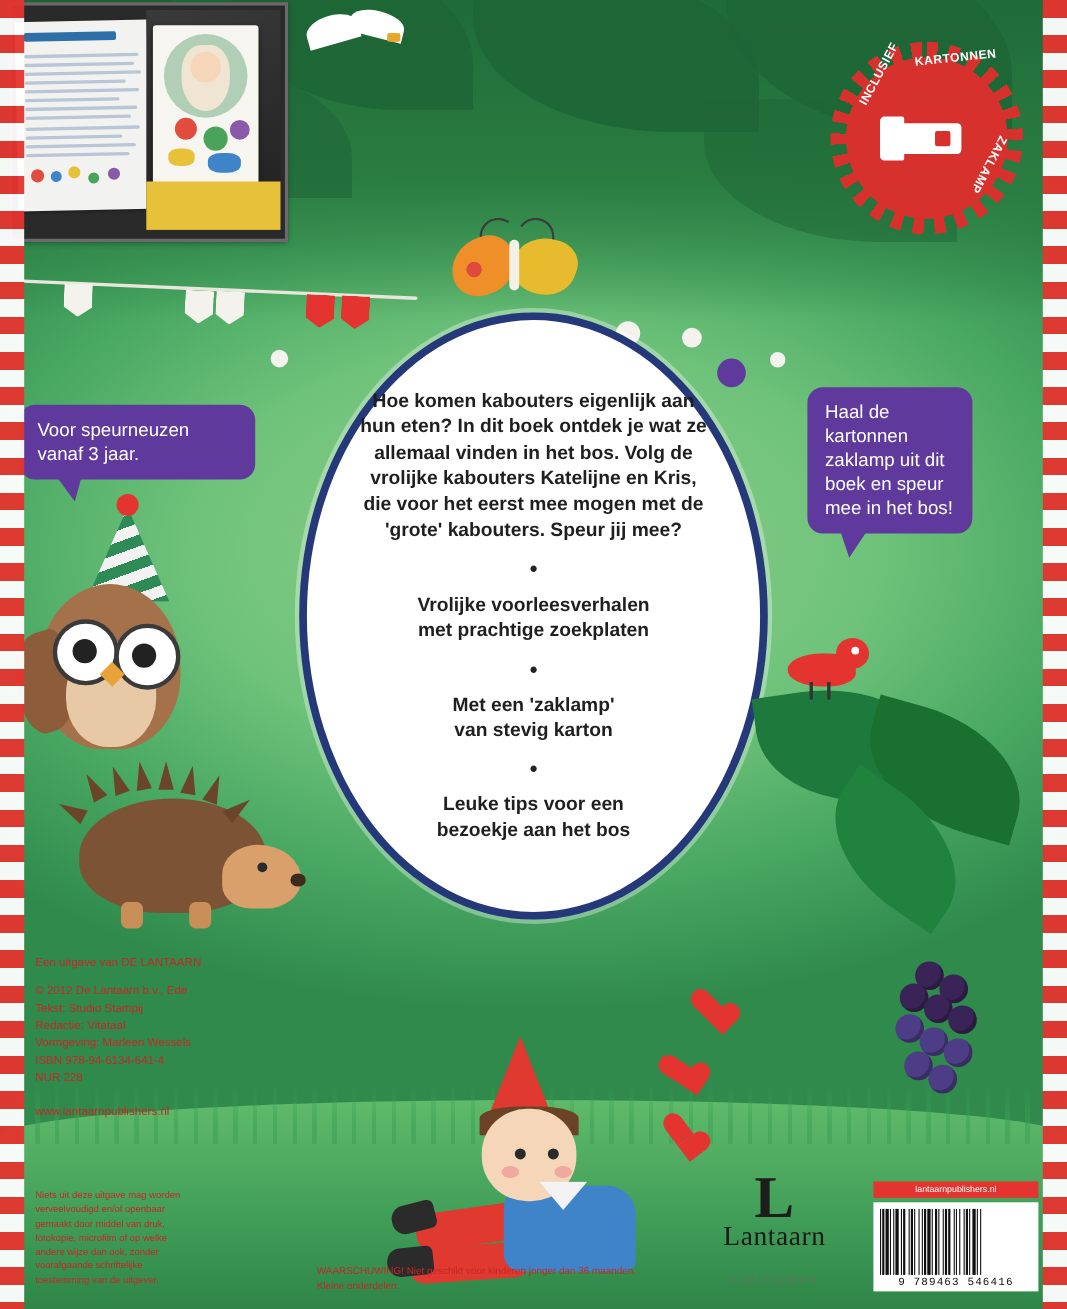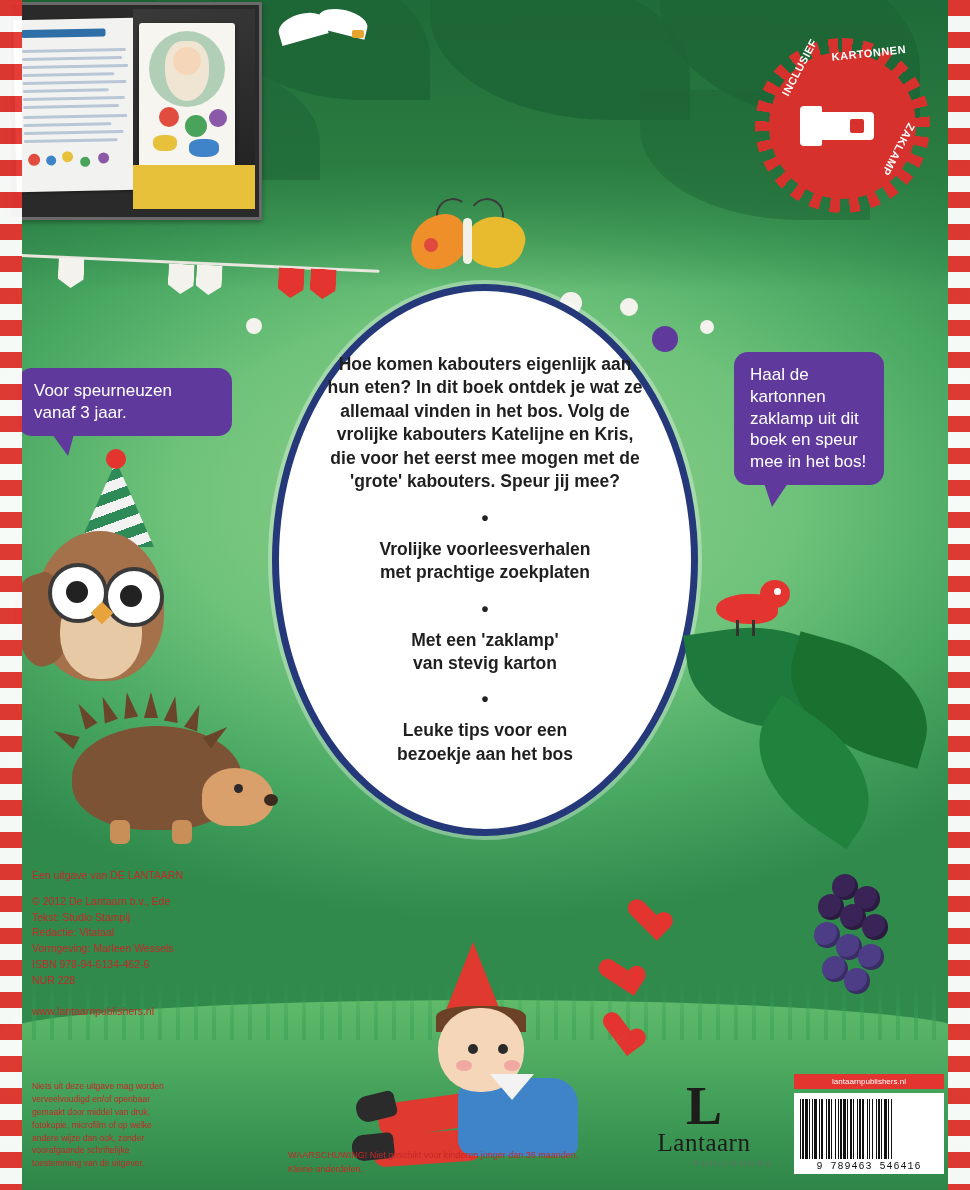--- a/index.html
+++ b/index.html
@@ -246,21 +246,21 @@
   }
 
   
   .logo{
     position:absolute;right:196px;bottom:22px;width:140px;text-align:center;color:#1b1b1b;
   }
   .logo .mark{
     font-family:"Liberation Serif", serif;font-size:54px;line-height:.9;font-weight:bold;color:#1d1d1b;
   }
   .logo .name{font-family:"Liberation Serif", serif;font-size:25px;letter-spacing:.5px;margin-top:-2px;}
-  .logo .sub{font-size:8px;letter-spacing:3px;color:#6a6a6a;margin-top:2px;text-align:right;}
+  .logo .sub{font-size:8px;letter-spacing:3px;color:#6a6a6a;margin-top:20px;}
 
   
   .barcode-wrap{
     position:absolute;right:26px;bottom:16px;width:150px;
   }
   .url-strip{
     background:#e4342f;color:#fff;font-size:8px;text-align:center;padding:3px 0;margin-bottom:4px;
   }
   .barcode{background:#fff;padding:6px 6px 2px;}
   .bars{height:60px;display:flex;align-items:stretch;gap:0;}
@@ -469,21 +469,21 @@
     <div class="gnome-cheek" style="left:132px;top:124px;"></div>
     <div class="gnome-collar"></div>
   </div>
 
   <div class="colophon">
     <div class="pub">Een uitgave van DE LANTAARN</div>
     <div>© 2012 De Lantaarn b.v., Ede</div>
     <div>Tekst: Studio Stampij</div>
     <div>Redactie: Vitataal</div>
     <div>Vormgeving: Marleen Wessels</div>
-    <div>ISBN 978-94-6134-462-6</div>
+    <div>ISBN 978-94-6134-641-4</div>
     <div>NUR 228</div>
     <div class="web">www.lantaarnpublishers.nl</div>
   </div>
 
   <div class="legal">Niets uit deze uitgave mag worden verveelvoudigd en/of openbaar gemaakt door middel van druk, fotokopie, microfilm of op welke andere wijze dan ook, zonder voorafgaande schriftelijke toestemming van de uitgever.</div>
   <div class="warning">WAARSCHUWING! Niet geschikt voor kinderen jonger dan 36 maanden. Kleine onderdelen.</div>
 
   <div class="logo">
     <div class="mark">L</div>
     <div class="name">Lantaarn</div>

